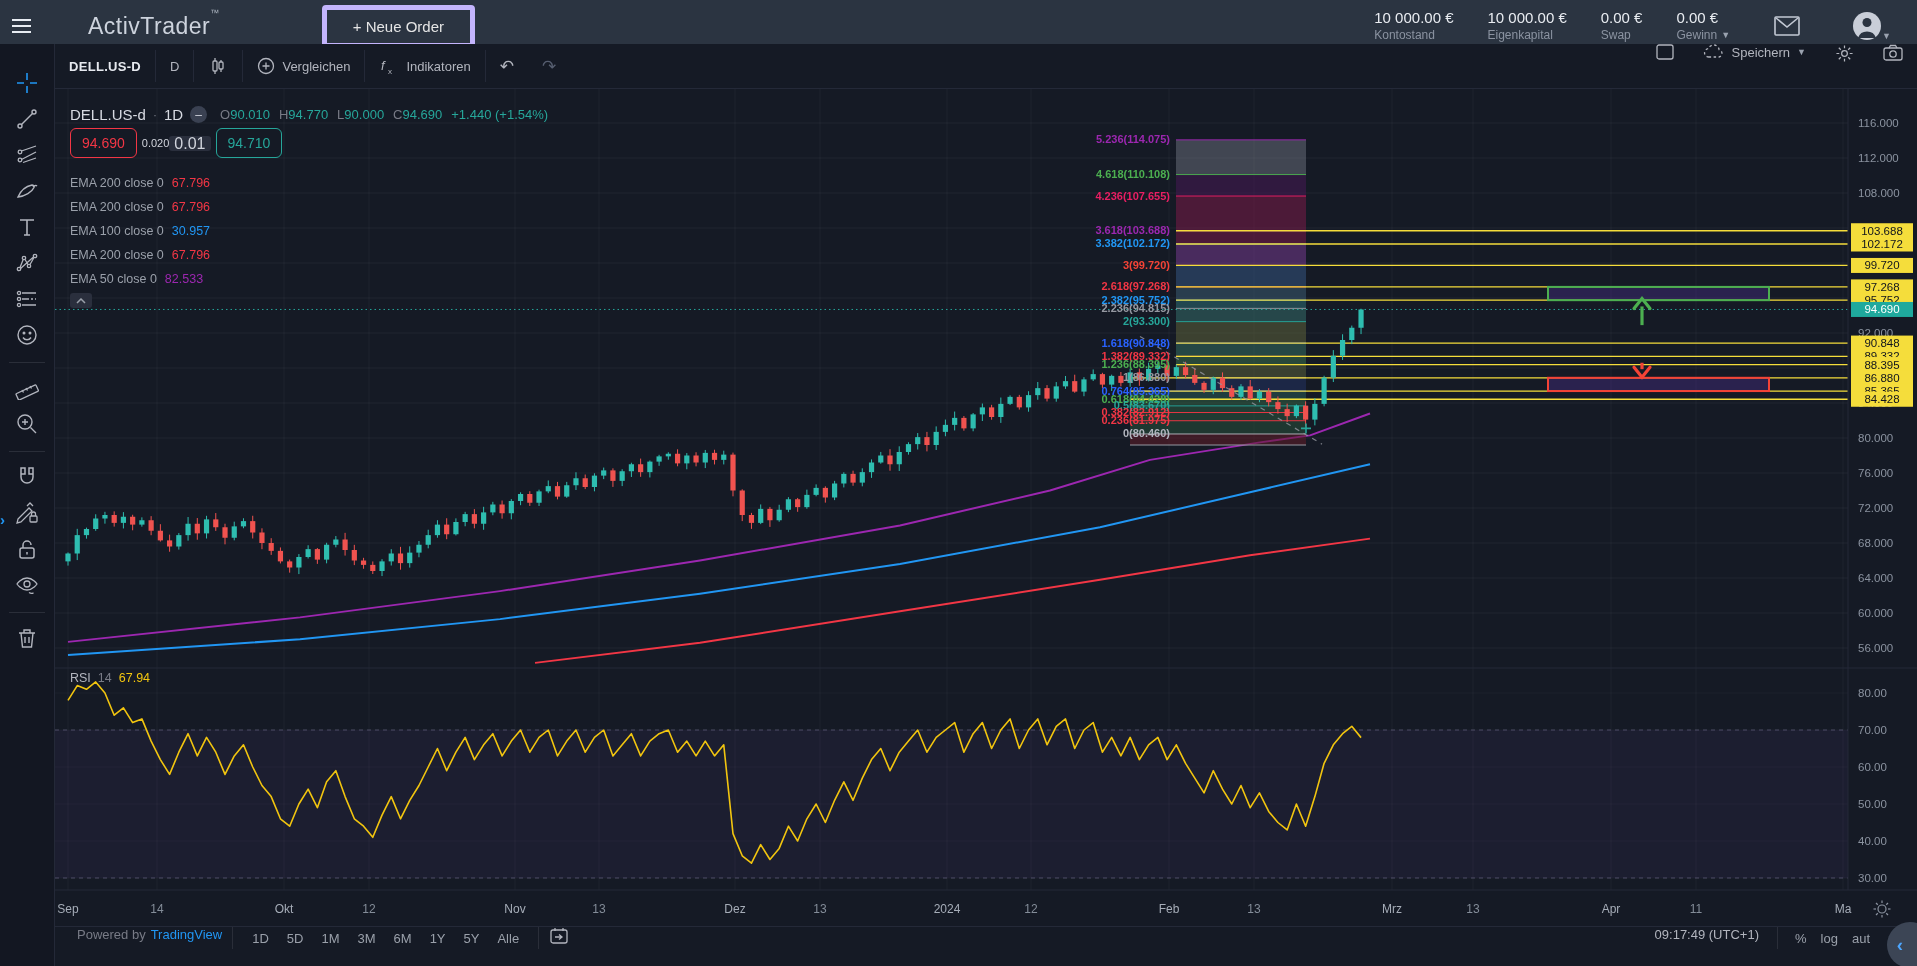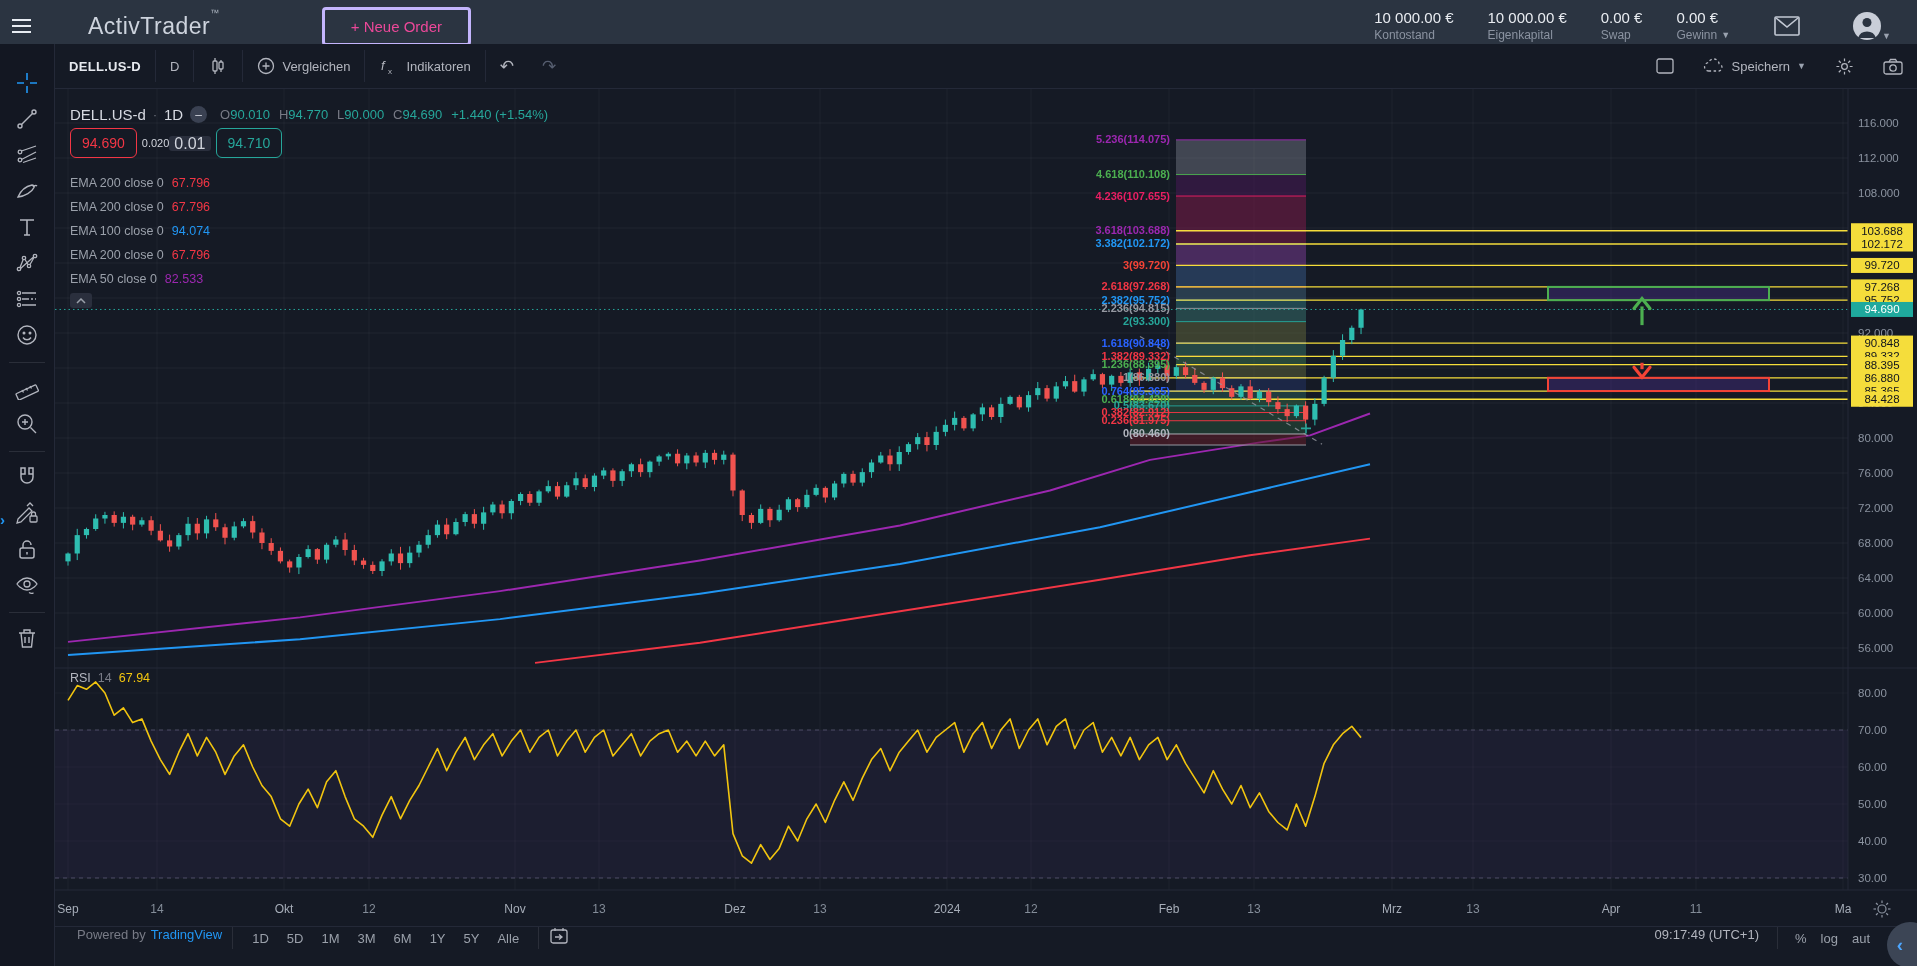--- a/index.html
+++ b/index.html
@@ -7,22 +7,22 @@
     font-family:"Liberation Sans","DejaVu Sans",sans-serif;}
   #app{position:relative;width:1917px;height:966px;background:#151a25;}
 
   
   .topbar{position:absolute;left:0;top:0;width:100%;height:52px;background:#2b3441;
     display:flex;align-items:center;color:#dfe3ea;}
   .hamburger{width:44px;height:44px;display:flex;flex-direction:column;justify-content:center;gap:4px;padding-left:12px;cursor:pointer}
   .hamburger span{display:block;width:19px;height:2px;background:#e8ecf2}
   .brand{font-size:23px;font-weight:300;color:#cdd3dd;letter-spacing:.5px;margin-left:44px;position:relative}
   .brand sup{font-size:9px;position:relative;top:-9px;color:#aeb6c2}
-  .new-order-btn{margin-left:102px;border:3px solid #c4b5fd;border-radius:4px;background:transparent;
-    color:#ec4899;font-size:15px;padding:8px 26px;cursor:pointer;font-family:inherit}
+  .new-order-btn{margin-left:102px;border:5px solid #c4b5fd;border-radius:4px;background:transparent;
+    color:#e5e5e5;font-size:15px;padding:8px 26px;cursor:pointer;font-family:inherit}
   .acct-group{margin-left:auto;display:flex;align-items:center;gap:34px;margin-right:16px}
   .acct{display:flex;flex-direction:column;align-items:flex-start;line-height:1.25}
   .acct .v{font-size:15px;color:#e9ecf1}
   .acct .l{font-size:12px;color:#8b93a1;display:flex;align-items:center;gap:4px}
   .caret{font-size:9px;color:#9aa2af}
   .top-icon{color:#c3c9d4;margin-left:10px;cursor:pointer;display:flex;align-items:center}
   .avatar-wrap{display:flex;align-items:flex-end;margin-left:18px;margin-right:10px;cursor:pointer}
 
   
   .rail{position:absolute;left:0;top:44px;bottom:0;width:55px;background:#131722;border-right:1px solid #242938;
@@ -31,21 +31,21 @@
   .rail .tool.active{color:#2196f3}
   .rail .sep{width:36px;height:1px;background:#2a2e39;margin:8px 0}
   .rail-expander{position:absolute;left:0;top:512px;color:#2196f3;font-size:15px;font-weight:bold;cursor:pointer;line-height:16px}
 
   
   .chartcol{position:absolute;left:55px;top:44px;right:0;bottom:40px;background:#151a25;}
   .chead{height:45px;display:flex;align-items:stretch;border-bottom:1px solid #242938;color:#b2b5be;font-size:13px}
   .chead .itm{display:flex;align-items:center;padding:0 14px;cursor:pointer;white-space:nowrap;gap:7px}
   .chead .sepv{width:1px;background:#242938;margin:6px 0}
   .chead .sym{color:#e6e9ef;font-weight:bold;letter-spacing:.3px}
-  .chead .right{margin-left:auto;display:flex;align-items:center}
+  .chead .right{margin-left:auto;display:flex;align-items:flex-start}
   .dim{color:#565e70}
   .undo{font-size:17px}
 
   .canvas{position:absolute;left:0;top:45px;width:1862px;height:837px;}
   svg text{font-family:"Liberation Sans","DejaVu Sans",sans-serif}
 
   
   .ovl{position:absolute;pointer-events:none;white-space:nowrap}
   .lg-title{left:15px;top:62px;font-size:15px;color:#d7dae2;display:flex;align-items:center;gap:7px}
   .lg-title .dotsep{color:#787b86;font-size:12px}
@@ -826,21 +826,21 @@
     <div class="ovl ema-row" style="top:132px">
       <span>EMA 200 close 0</span>
         <span style="color: rgb(242, 54, 69);">67.796</span>
     </div>
     <div class="ovl ema-row" style="top:156px">
       <span>EMA 200 close 0</span>
         <span style="color: rgb(242, 54, 69);">67.796</span>
     </div>
     <div class="ovl ema-row" style="top:180px">
       <span>EMA 100 close 0</span>
-        <span style="color: rgb(33, 150, 243);">94.074</span>
+        <span style="color: rgb(33, 150, 243);">30.957</span>
     </div>
     <div class="ovl ema-row" style="top:204px">
       <span>EMA 200 close 0</span>
         <span style="color: rgb(242, 54, 69);">67.796</span>
     </div>
     <div class="ovl ema-row" style="top:228px">
       <span>EMA 50 close 0</span>
         <span style="color: rgb(156, 39, 176);">82.533</span>
     </div>
 

